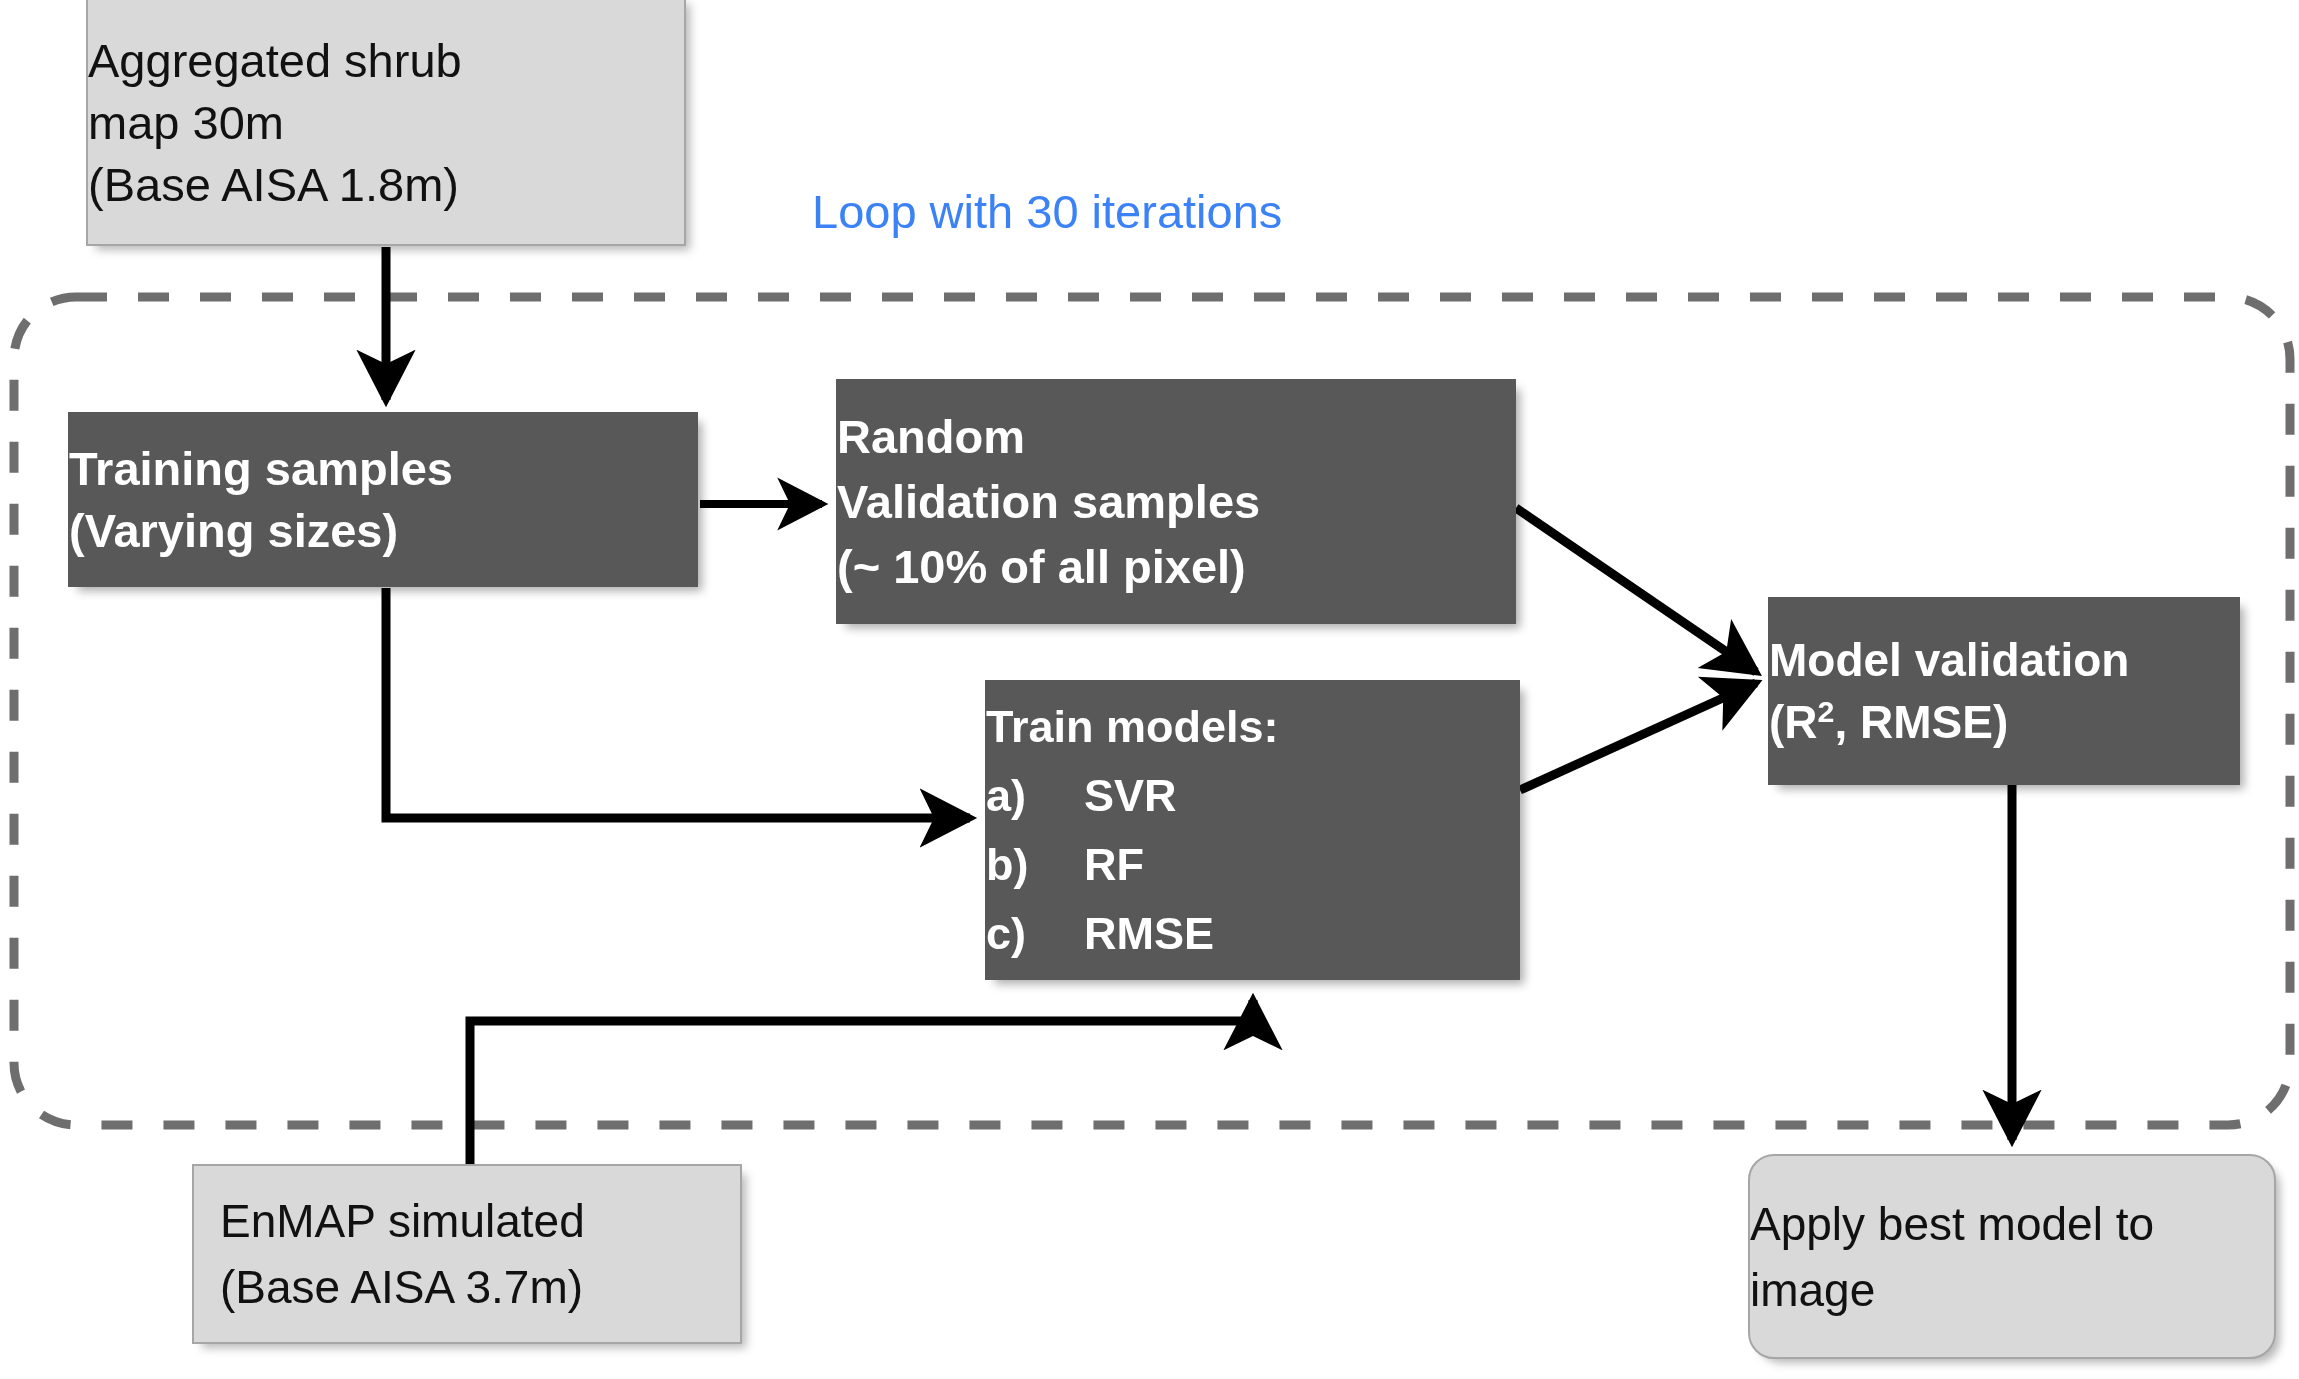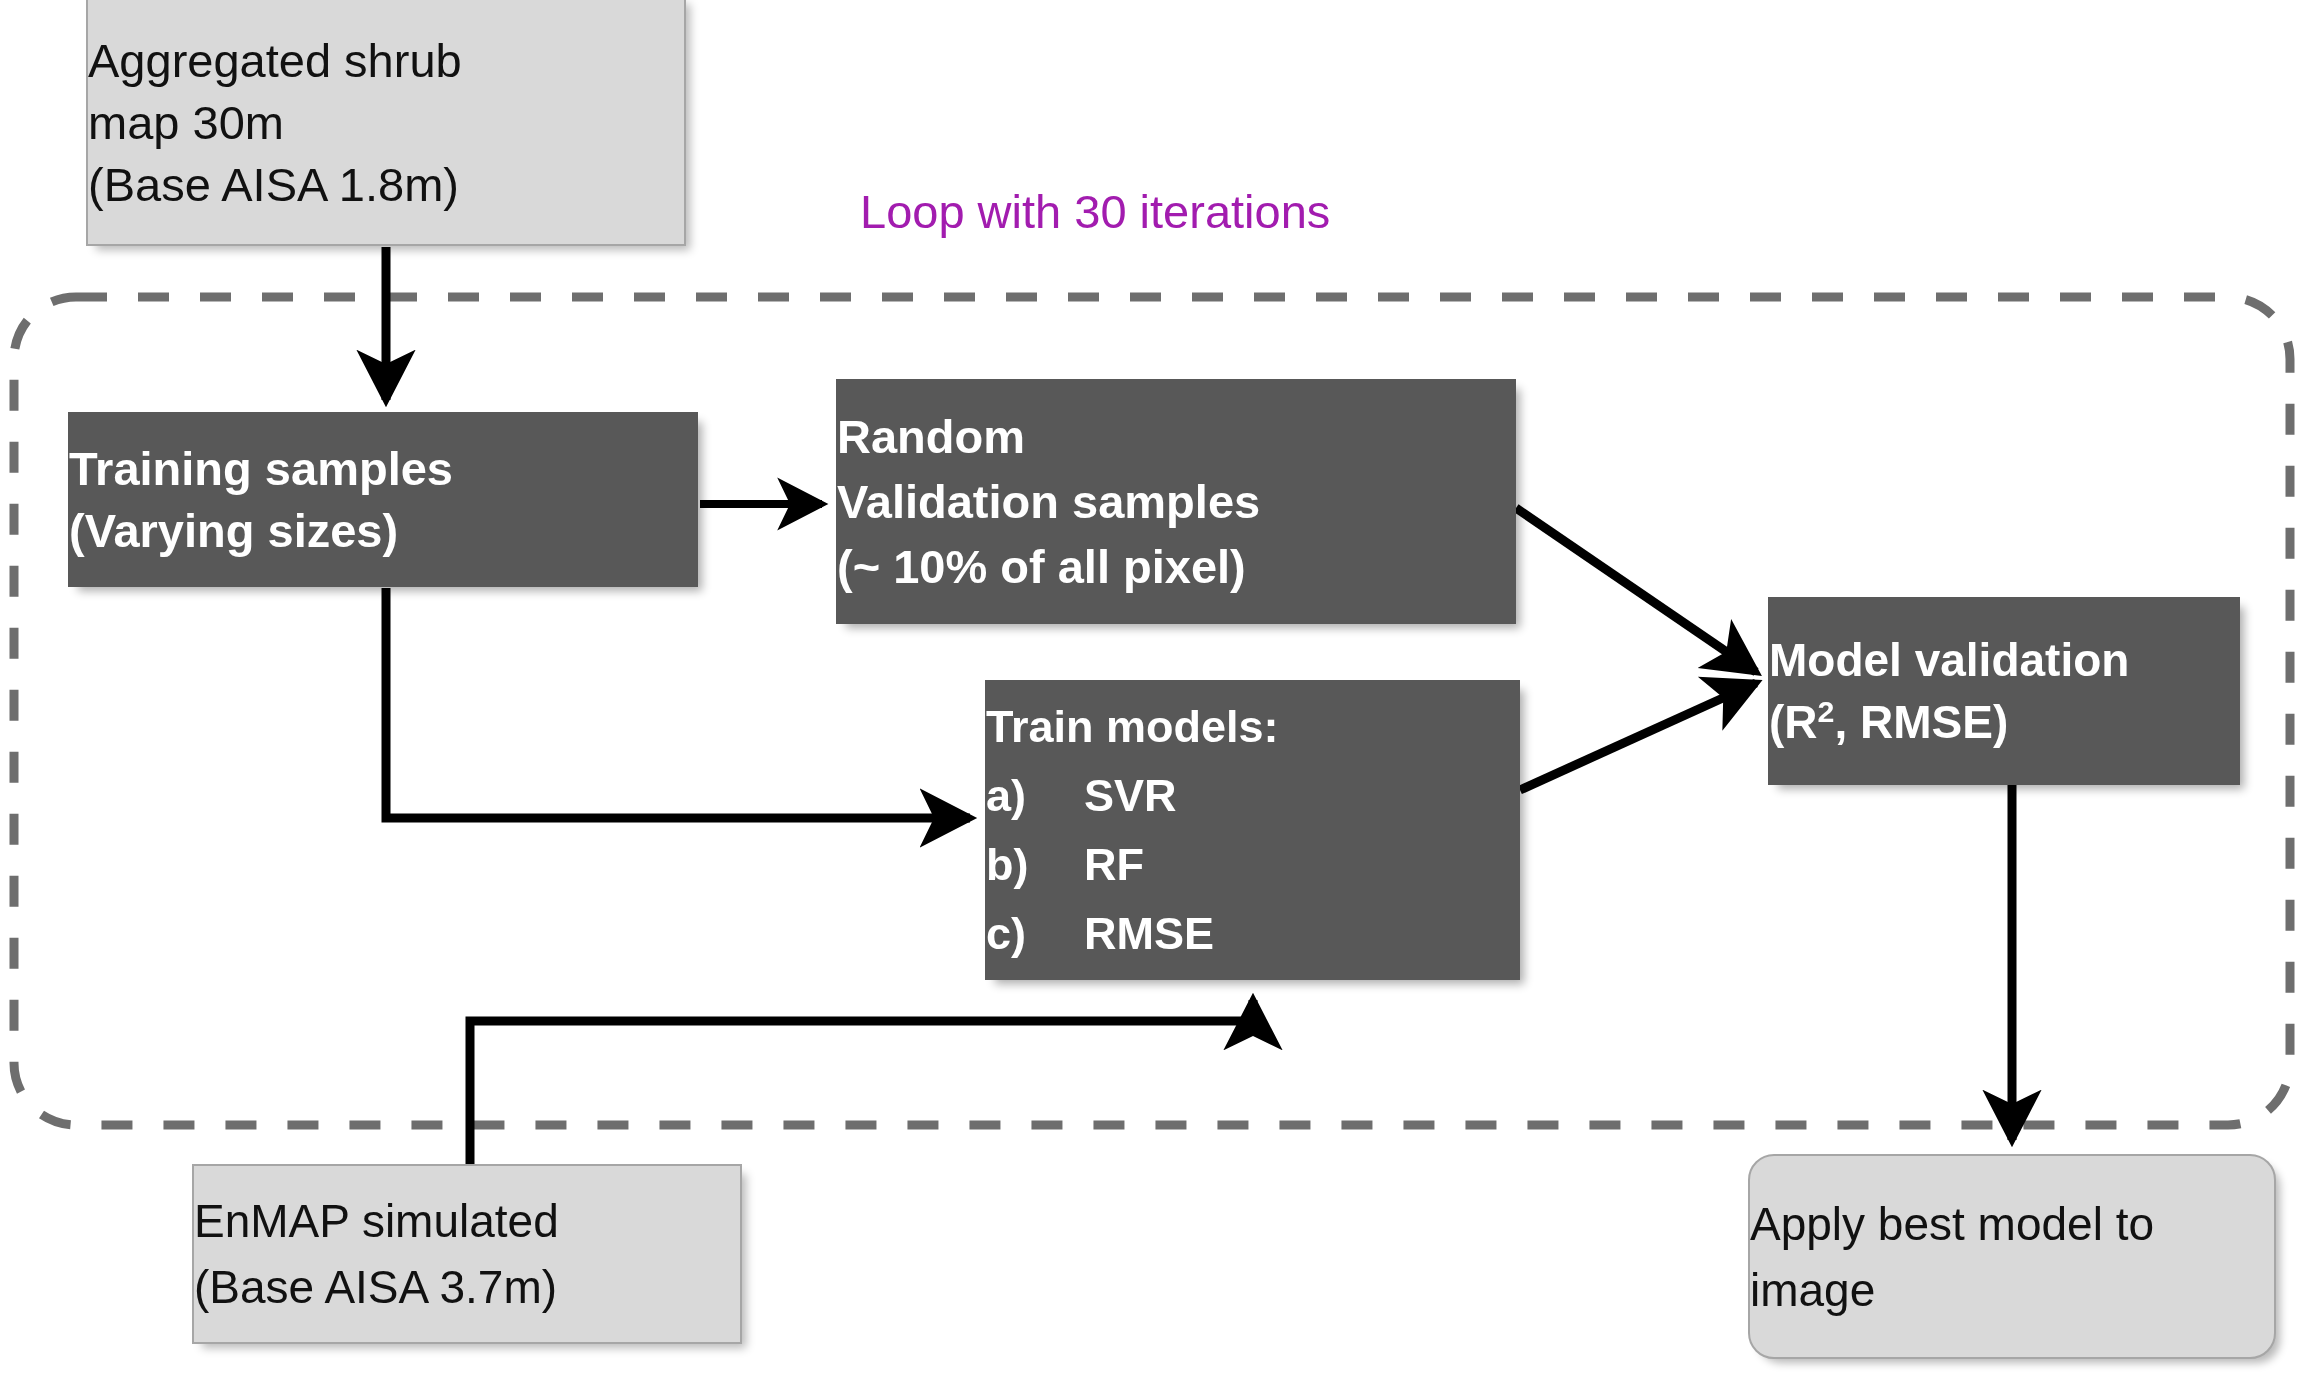--- a/index.html
+++ b/index.html
@@ -69,41 +69,41 @@
   #node-train-models {
     left: 985px; top: 680px; width: 535px;  height: 300px;
     font-size: 45px; line-height: 69px; 
   }
   #node-model-validation {
     left: 1768px; top: 597px; width: 472px; height: 188px;
     font-size: 46px; line-height: 62px;
   }
   #node-enmap {
     left: 192px; top: 1164px; width: 550px; height: 180px;
-    font-size: 46px; line-height: 66px; 
+    font-size: 46px; line-height: 66px; padding-left: 26px;
   }
   #node-apply-best {
     left: 1748px; top: 1154px; width: 528px; height: 205px;
     font-size: 46px; line-height: 66px; border-radius: 26px;
   }
 
   .models-row {
     display: flex;
     width: 100%;
   }
   .models-key { width: 98px; flex: 0 0 98px; }
   .models-val { flex: 1 1 auto; }
 
   #loop-label {
     position: absolute;
-    left: 860px;
+    left: 812px;
     top: 182px;
     font-size: 47px;
     line-height: 60px;
-    color: #a21caf;
+    color: #3b82f6;
     white-space: pre;
   }
   .sup { font-size: 0.66em; vertical-align: super; line-height: 0; }
 </style>
 </head>
 <body>
 
 <div id="canvas">
 
   <svg class="layer" viewBox="0 0 2299 1379">

